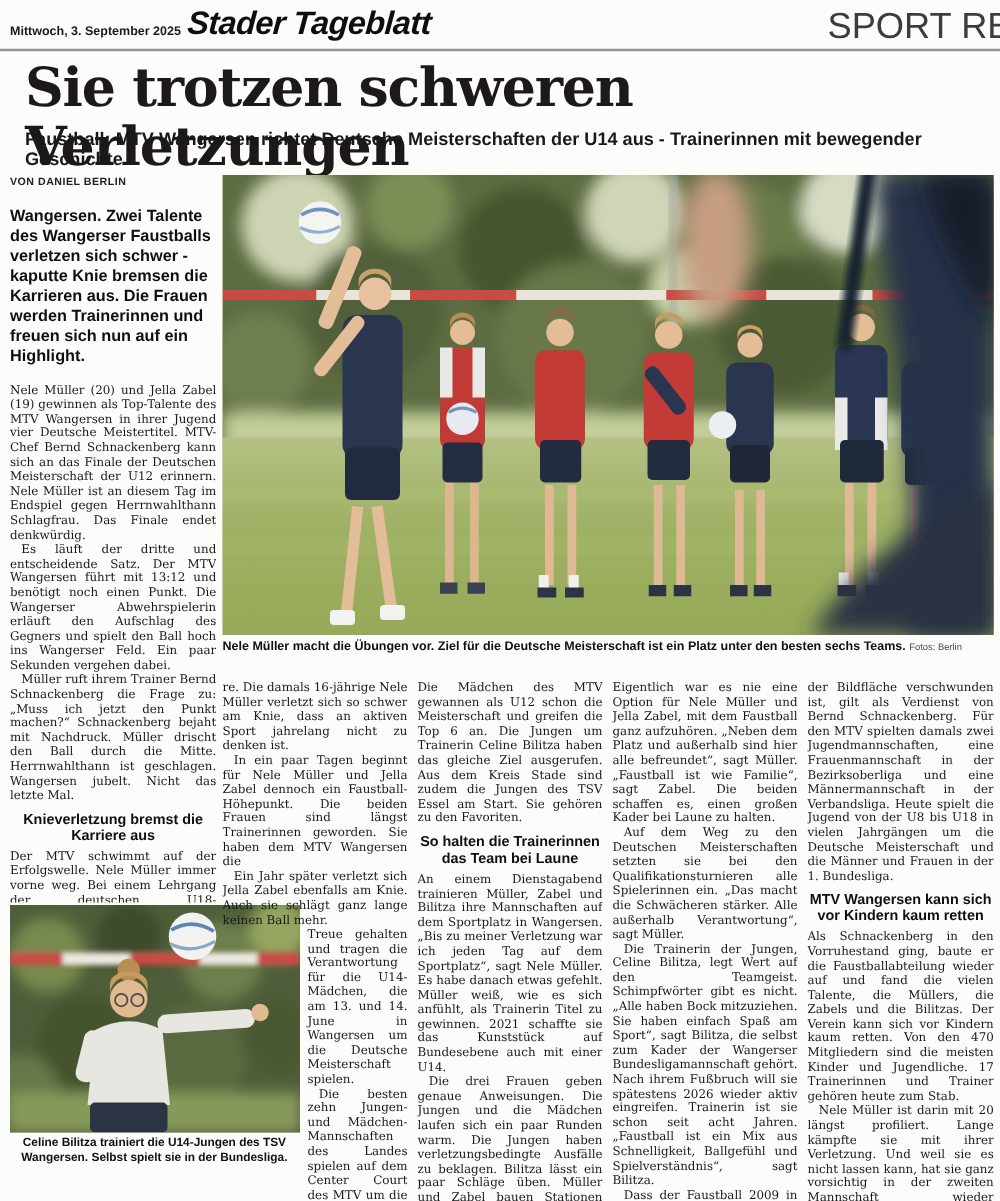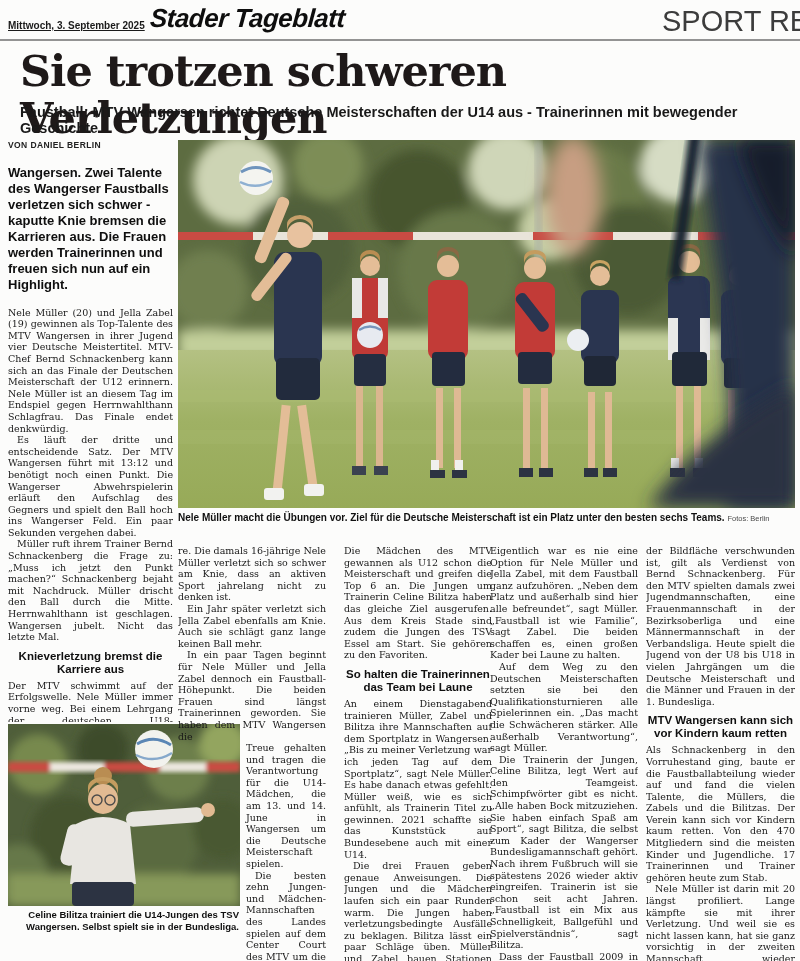--- a/index.html
+++ b/index.html
@@ -1,20 +1,20 @@
 <!DOCTYPE html>
 <html lang="de"><head>
 <meta charset="utf-8">
 <style>
   html,body{margin:0;padding:0;background:#e8e8e8;}
   .page{position:relative;width:800px;height:961px;background:#fcfcfb;overflow:hidden;
         font-family:"Liberation Sans",sans-serif;color:#1d1d1d;}
 
   
-  .date{position:absolute;left:8px;top:20px;font-size:10px;font-weight:bold;color:#1a1a1a;text-decoration:underline;}
+  .date{position:absolute;left:8px;top:20px;font-size:10px;font-weight:bold;color:#1a1a1a;}
   .masthead{position:absolute;left:150px;top:3px;font-size:26px;font-style:italic;font-weight:bold;
             letter-spacing:-0.5px;color:#0e0e0e;transform:skewX(-4deg);}
   .section{position:absolute;left:662px;top:5px;width:138px;overflow:hidden;white-space:nowrap;
            font-size:29px;font-weight:normal;color:#3c3c3c;}
   .header-rule{position:absolute;left:0;top:39px;width:800px;border-top:2px solid #939393;}
 
   
   .headline{position:absolute;left:20px;top:48px;width:772px;font-family:"DejaVu Serif",serif;
             font-weight:bold;font-size:43px;letter-spacing:-1px;color:#1e1919;line-height:1.1;}
   .subheadline{position:absolute;left:20px;top:104px;width:775px;font-size:14.5px;font-weight:bold;color:#191919;}
@@ -25,34 +25,34 @@
   .col p{margin:0;text-indent:9px;}
   .col p.first{text-indent:0;}
   .byline{font-family:"Liberation Sans",sans-serif;font-size:8.5px;font-weight:bold;
           letter-spacing:.4px;color:#222;margin-bottom:13px;text-align:left;}
   .lead{font-family:"Liberation Sans",sans-serif;font-size:13px;line-height:16px;font-weight:bold;
         color:#0f0f0f;text-align:left;text-indent:0 !important;margin-bottom:14px !important;}
   .subhed{font-family:"Liberation Sans",sans-serif;font-size:11.5px;line-height:13px;font-weight:bold;
           color:#0f0f0f;text-align:center;margin:7px 0 4px 0;}
   .col1{left:8px;top:140px;width:165px;height:582px;}
   .col2{left:178px;top:545px;width:148px;height:416px;}
-  .col3{left:344px;top:545px;width:148px;height:416px;}
+  .col3{left:334px;top:545px;width:148px;height:416px;}
   .col4{left:490px;top:545px;width:148px;height:416px;}
   .col5{left:646px;top:545px;width:149px;height:416px;}
   .wrap-narrow{margin-left:68px;}
   .wrap-narrow p{text-indent:0;}
   .wrap-narrow p + p{text-indent:9px;}
 
   
   .main-photo{position:absolute;left:178px;top:140px;width:617px;height:368px;overflow:hidden;background:#8fa35c;}
   .main-caption{position:absolute;left:178px;top:512px;width:617px;font-size:10px;font-weight:bold;color:#101010;}
   .photo-credit{font-size:7.5px;font-weight:normal;color:#4a4a4a;}
   .small-photo{position:absolute;left:8px;top:724px;width:232px;height:182px;overflow:hidden;background:#55653c;}
   .small-caption{position:absolute;left:8px;top:909px;width:231px;font-size:9.5px;line-height:12px;
-                 font-weight:bold;color:#101010;text-align:right;}
+                 font-weight:bold;color:#101010;text-align:center;}
   svg{display:block;}
 </style>
 </head>
 <body>
 
 <div class="page">
 
   <div class="date">Mittwoch, 3. September 2025</div>
   <div class="masthead">Stader Tageblatt</div>
   <div class="section">SPORT REGI</div>
@@ -266,22 +266,22 @@
         <circle cx="200" cy="86" r="7" fill="#e2ba92"></circle>
         <rect x="56" y="100" width="16" height="42" rx="7" fill="#e8e6e1" transform="rotate(14 64 120)"></rect>
         <rect x="64" y="158" width="62" height="24" rx="4" fill="#2c3342"></rect>
       </g>
     </svg>
   </div>
   <div class="small-caption">Celine Bilitza trainiert die U14-Jungen des TSV Wangersen. Selbst spielt sie in der Bundesliga.</div>
 
   <div class="col col2">
     <p class="first">re. Die damals 16-jährige Nele Müller verletzt sich so schwer am Knie, dass an aktiven Sport jahrelang nicht zu denken ist.</p>
+    <p>In ein paar Tagen beginnt für Nele Müller und Jella Zabel dennoch ein Faustball-Höhepunkt. Die beiden Frauen sind längst Trainerinnen geworden. Sie haben dem MTV Wangersen die</p>
     <p>Ein Jahr später verletzt sich Jella Zabel ebenfalls am Knie. Auch sie schlägt ganz lange keinen Ball mehr.</p>
-    <p>In ein paar Tagen beginnt für Nele Müller und Jella Zabel dennoch ein Faustball-Höhepunkt. Die beiden Frauen sind längst Trainerinnen geworden. Sie haben dem MTV Wangersen die</p>
     <div class="wrap-narrow">
       <p>Treue gehalten und tragen die Verantwortung für die U14-Mädchen, die am 13. und 14. June in Wangersen um die Deutsche Meisterschaft spielen.</p>
       <p>Die besten zehn Jungen- und Mädchen-Mannschaften des Landes spielen auf dem Center Court des MTV um die Titel.</p>
     </div>
   </div>
 
   <div class="col col3">
     <p class="first">Die Mädchen des MTV gewannen als U12 schon die Meisterschaft und greifen die Top 6 an. Die Jungen um Trainerin Celine Bilitza haben das gleiche Ziel ausgerufen. Aus dem Kreis Stade sind zudem die Jungen des TSV Essel am Start. Sie gehören zu den Favoriten.</p>
     <h3 class="subhed">So halten die Trainerinnen das Team bei Laune</h3>
     <p class="first">An einem Dienstagabend trainieren Müller, Zabel und Bilitza ihre Mannschaften auf dem Sportplatz in Wangersen. „Bis zu meiner Verletzung war ich jeden Tag auf dem Sportplatz“, sagt Nele Müller. Es habe danach etwas gefehlt. Müller weiß, wie es sich anfühlt, als Trainerin Titel zu gewinnen. 2021 schaffte sie das Kunststück auf Bundesebene auch mit einer U14.</p>

